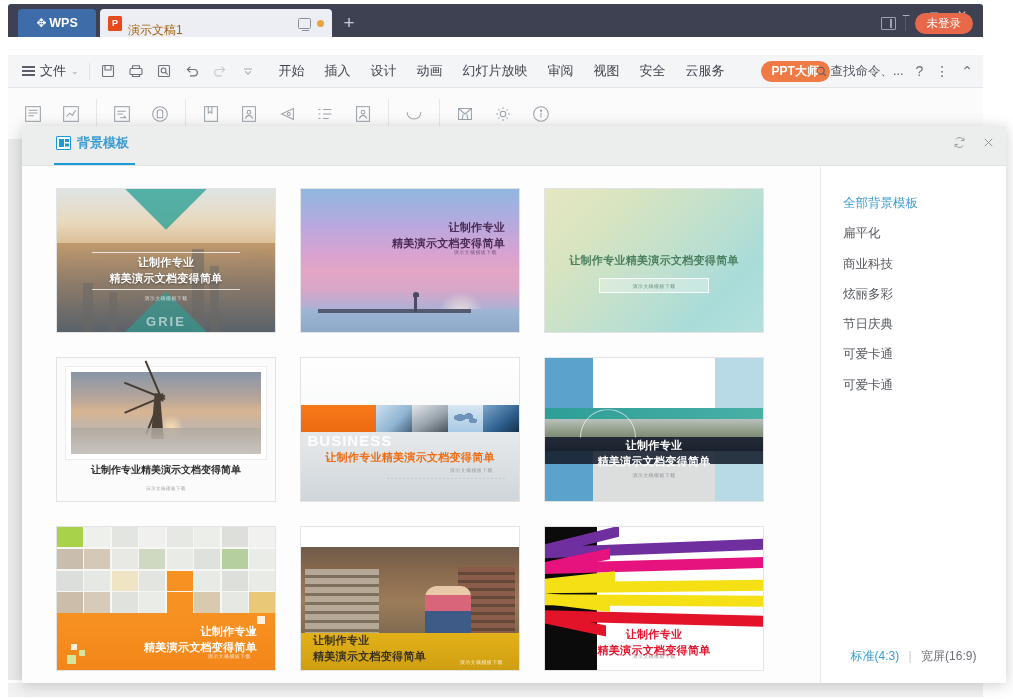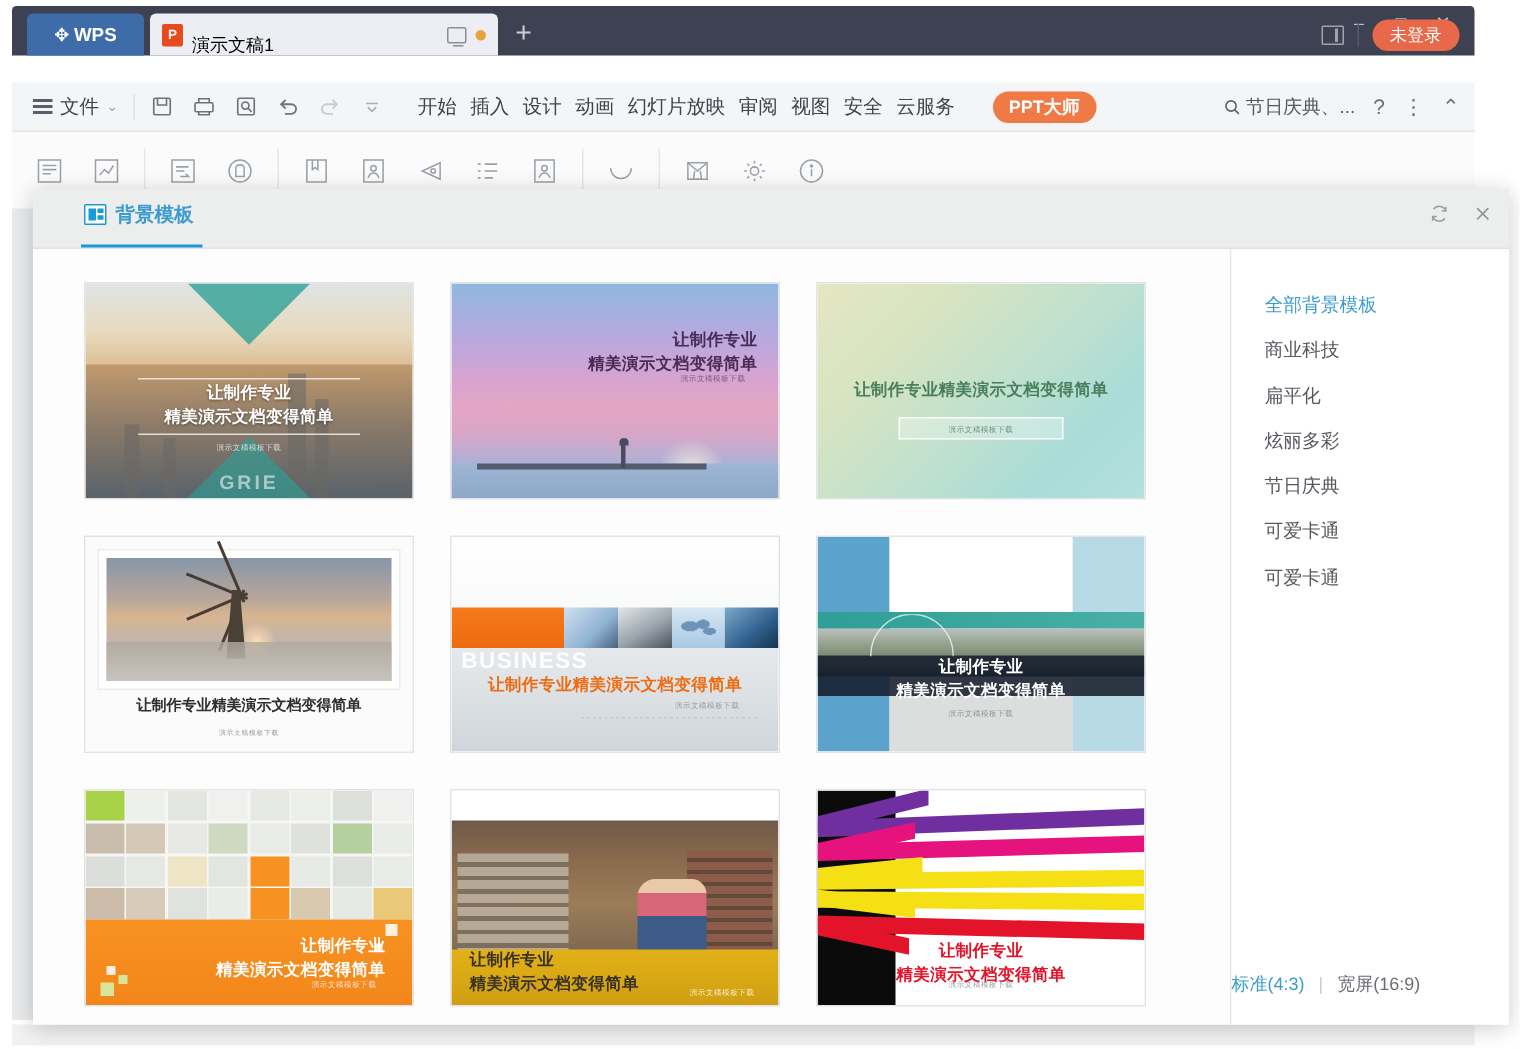--- a/index.html
+++ b/index.html
@@ -27,21 +27,21 @@
   .doc-tab {
     width: 232px; height: 28px; margin-left: 4px;
     background: #eceef3; border-radius: 4px 4px 0 0;
     display: flex; align-items: center; padding: 0 8px; gap: 6px;
   }
   .ppt-icon {
     width: 14px; height: 15px; background: #e8491d; border-radius: 1.5px;
     color: #fff; font-size: 9px; font-weight: bold;
     display: flex; align-items: center; justify-content: center;
   }
-  .doc-tab-name { font-size: 12px; color: #000000; flex: 1; margin-top: 15px; }
+  .doc-tab-name { font-size: 12px; color: #a16207; flex: 1; margin-top: 15px; }
   .tab-monitor {
     width: 13px; height: 11px; border: 1.4px solid #8b8f99;
     border-radius: 1.5px; position: relative;
   }
   .tab-monitor::after {
     content: ""; position: absolute; left: 3px; bottom: -3.5px;
     width: 7px; height: 1.4px; background: #8b8f99;
   }
   .tab-dot { width: 7px; height: 7px; border-radius: 50%; background: #e8a33d; }
   .new-tab {
@@ -81,21 +81,21 @@
   }
   .file-menu { display: flex; align-items: center; gap: 5px; margin-left: 14px; }
   .hamburger { display: flex; flex-direction: column; gap: 2.5px; }
   .hamburger i { display: block; width: 13px; height: 1.5px; background: #5a5f6b; }
   .file-label { font-size: 13px; color: #40444d; }
   .caret { font-size: 9px; color: #9aa0ab; }
   .mb-sep { width: 1px; height: 17px; background: #dfe1e6; margin: 0 10px; }
   .qicons { display: flex; align-items: center; gap: 11px; }
   .qi { width: 17px; height: 17px; display:flex; align-items:center; justify-content:center; }
   .qi svg { display: block; }
-  .menu-items { display: flex; align-items: center; gap: 9px; margin-left: 22px; }
+  .menu-items { display: flex; align-items: center; gap: 20px; margin-left: 22px; }
   .menu-item { font-size: 13px; color: #3f434c; white-space: nowrap; }
   .ppt-master {
     height: 21px; padding: 0 11px; border-radius: 11px; background: #ef7a45;
     color: #fff; font-size: 12px; font-weight: bold;
     display: flex; align-items: center; margin-left: 16px;
   }
   .menubar-right {
     position: absolute; right: 10px; display: flex; align-items: center; gap: 12px;
   }
   .search-box { display: flex; align-items: center; gap: 3px; color: #53585f; font-size: 12.5px; }
@@ -309,21 +309,21 @@
   
   .side {
     width: 186px; border-left: 1px solid #e8e9eb; background: #fff;
     display: flex; flex-direction: column; padding-top: 22px;
   }
   .side-item {
     padding: 7px 0 7px 22px; font-size: 12.5px; color: #55585e; line-height: 1.3;
   }
   .side-item.active { color: #3c9cd0; }
   .side-foot {
-    margin-top: auto; padding: 0 0 18px 0; 
+    margin-top: auto; padding: 0 0 18px 0; text-align: center;
     font-size: 12px; color: #6b6e74;
   }
   .side-foot .std { color: #3c9cd0; }
   .side-foot .bar { color: #c9cbcf; margin: 0 6px; }
 
   
   .bottom-strip {
     position: absolute; left: 8px; top: 683px; width: 975px; height: 14px;
     background: #f1f1f2;
   }
@@ -421,21 +421,21 @@
       <span class="menu-item">云服务</span>
       <span class="ppt-master">PPT大师</span>
     </div>
 
     <div class="menubar-right">
       <span class="search-box">
         <svg width="13" height="13" viewBox="0 0 16 16" fill="none" stroke="#5b6068" stroke-width="1.3">
             <circle cx="7" cy="7" r="4.2"></circle>
             <path d="M10.2 10.2l3.2 3.2"></path>
           </svg>
-        <span>节日庆典、...</span>
+        <span>查找命令、...</span>
       </span>
       <span class="mi-glyph">?</span>
       <span class="mi-glyph">⋮</span>
       <span class="mi-glyph">⌃</span>
     </div>
   </div>
 
   <div class="ribbon">
     <div class="rgroup">
       <span class="ric"><svg width="22" height="22" viewBox="0 0 24 24" fill="none" stroke="#9aa0a8" stroke-width="1.1">
@@ -727,22 +727,22 @@
               </div>
               <div class="tpl-sub" style="top:88%; color:#8b8b8b">演示文稿模板下载</div>
             </div>
           </div>
 
         </div>
       </div>
 
       <div class="side">
         <div class="side-item active">全部背景模板</div>
+        <div class="side-item">扁平化</div>
         <div class="side-item">商业科技</div>
-        <div class="side-item">扁平化</div>
         <div class="side-item">炫丽多彩</div>
         <div class="side-item">节日庆典</div>
         <div class="side-item">可爱卡通</div>
         <div class="side-item">可爱卡通</div>
 
         <div class="side-foot">
           <span class="std">标准(4:3)</span>
           <span class="bar">|</span>
           <span>宽屏(16:9)</span>
         </div>

